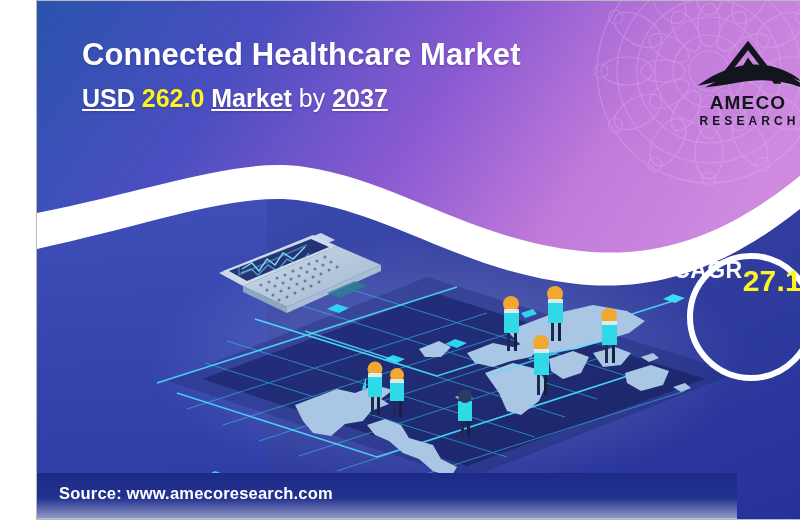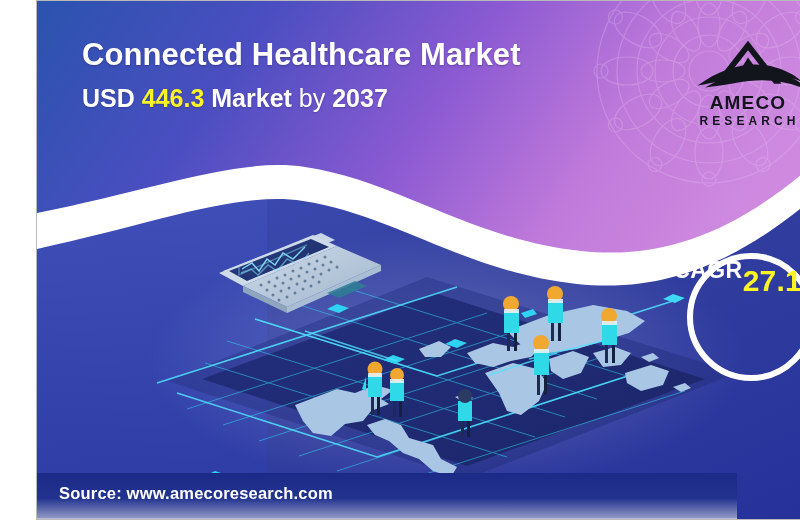--- a/index.html
+++ b/index.html
@@ -29,21 +29,21 @@
   }
   .sub1{
     font-size:25px;font-weight:normal;color:#f4f1fb;
     line-height:1.18;margin:0 0 2px 0;white-space:nowrap;
     text-shadow:0 1px 2px rgba(30,20,70,.30);
   }
   .sub2{
     font-size:25px;color:#ffffff;line-height:1.2;margin:0;white-space:nowrap;
     text-shadow:0 1px 2px rgba(30,20,70,.30);
   }
-  .sub2 .b{font-weight:bold;}
+  .sub2 .b{font-weight:bold;text-decoration:underline;}
   .sub2 .reg{font-weight:normal;text-align:right;}
   .sub2 .hl{font-weight:bold;color:#fcf424;}
 
   
   .logo{
     position:absolute;right:22px;top:36px;width:130px;height:105px;
     z-index:25;text-align:center;
   }
   .logo-mark{width:112px;height:58px;display:block;margin:0 auto;}
   .logo-name{
@@ -399,21 +399,21 @@
         <circle cx="572" cy="315" r="8" fill="#f0a830"></circle>
         <rect x="565" y="320" width="15" height="4" fill="#e9f4fb" opacity=".85"></rect>
       </g>
     </g>
   </svg>
 
   <div class="header-text">
     <h1 class="title">Connected Healthcare Market</h1>
     <p class="sub2">
       <span class="b">USD</span>
-      <span class="hl">446.3</span>
+      <span class="hl">262.0</span>
       <span class="b">Market</span>
       <span class="reg">by</span>
       <span class="b">2037</span>
     </p>
   </div>
 
   <div class="logo">
     <svg class="logo-mark" viewBox="0 0 120 62">
       <path d="M60,4 L96,50 L88,50 L60,14 L32,50 L24,50 Z" fill="#12151c"></path>
       <path d="M60,22 L76,44 L60,40 L44,48 Z" fill="#12151c"></path>

